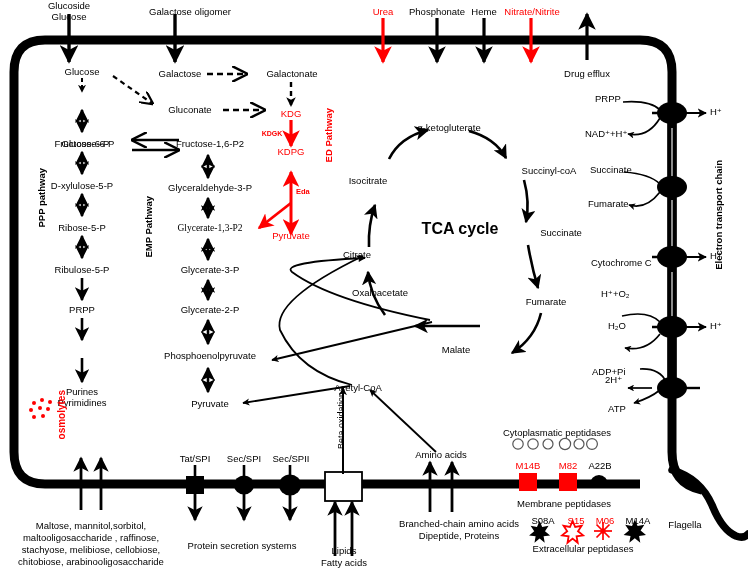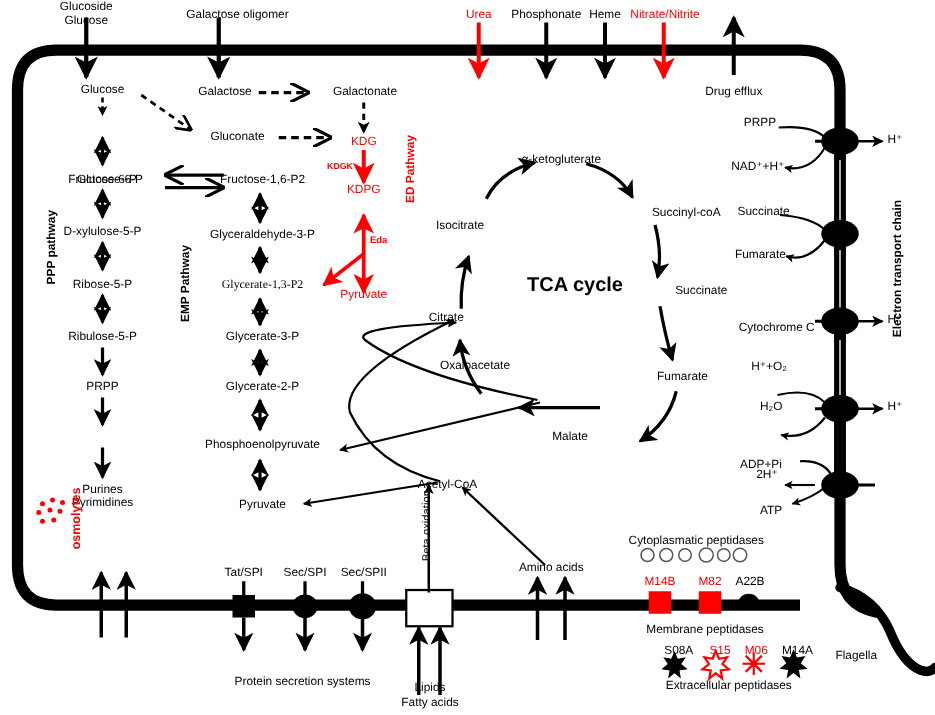--- a/index.html
+++ b/index.html
@@ -292,32 +292,41 @@
 <div class="lbl" style="left:591px;top:257px;">Cytochrome C</div>
 <div class="lbl" style="left:710px;top:250px;">H⁺</div>
 <div class="lbl" style="left:601px;top:288px;">H⁺+O₂</div>
 <div class="lbl" style="left:608px;top:320px;">H₂O</div>
 <div class="lbl" style="left:710px;top:320px;">H⁺</div>
 <div class="lbl" style="left:592px;top:366px;">ADP+Pi</div>
 <div class="lbl" style="left:605px;top:374px;">2H⁺</div>
 <div class="lbl" style="left:608px;top:403px;">ATP</div>
 <div class="lbl vert" style="left:713px;top:160px;font-size:9.5px;">Electron transport chain</div>
 
+<div class="lbl ctr" style="left:91px;top:520px;line-height:12px;">
+  <span>Maltose, mannitol,sorbitol,</span><br>
+  <span>maltooligosaccharide , raffinose,</span><br>
+  <span>stachyose, melibiose, cellobiose,</span><br>
+  <span>chitobiose, arabinooligosaccharide</span>
+</div>
 
 <div class="lbl ctr" style="left:195px;top:453px;">Tat/SPI</div>
 <div class="lbl ctr" style="left:244px;top:453px;">Sec/SPI</div>
 <div class="lbl ctr" style="left:291px;top:453px;">Sec/SPII</div>
 <div class="lbl ctr" style="left:242px;top:540px;">Protein secretion systems</div>
 
 <div class="lbl vert" style="left:336px;top:392px;font-weight:normal;font-size:9px;">Beta  oxidation</div>
 <div class="lbl ctr" style="left:344px;top:545px;line-height:12px;">
   <span>Lipids</span><br><span>Fatty acids</span>
 </div>
 
 <div class="lbl ctr" style="left:441px;top:449px;text-align:center;">Amino acids</div>
+<div class="lbl ctr" style="left:459px;top:518px;line-height:12px;">
+  <span>Branched-chain amino acids</span><br><span>Dipeptide, Proteins</span>
+</div>
 
 <div class="lbl ctr" style="left:557px;top:427px;">Cytoplasmatic peptidases</div>
 <div class="lbl ctr red" style="left:528px;top:460px;">M14B</div>
 <div class="lbl ctr red" style="left:568px;top:460px;">M82</div>
 <div class="lbl ctr" style="left:600px;top:460px;">A22B</div>
 <div class="lbl ctr" style="left:564px;top:498px;">Membrane peptidases</div>
 <div class="lbl ctr" style="left:543px;top:515px;">S08A</div>
 <div class="lbl ctr red" style="left:576px;top:515px;">S15</div>
 <div class="lbl ctr red" style="left:605px;top:515px;">M06</div>
 <div class="lbl ctr" style="left:638px;top:515px;">M14A</div>

